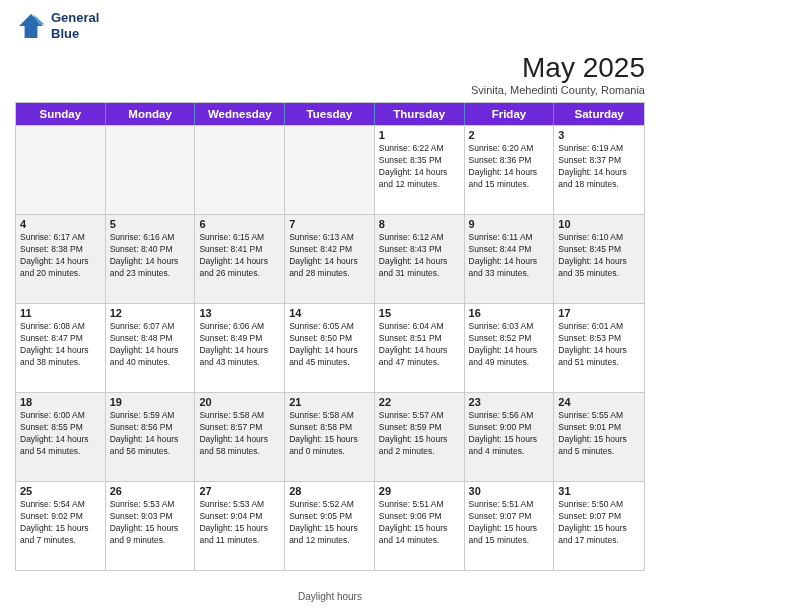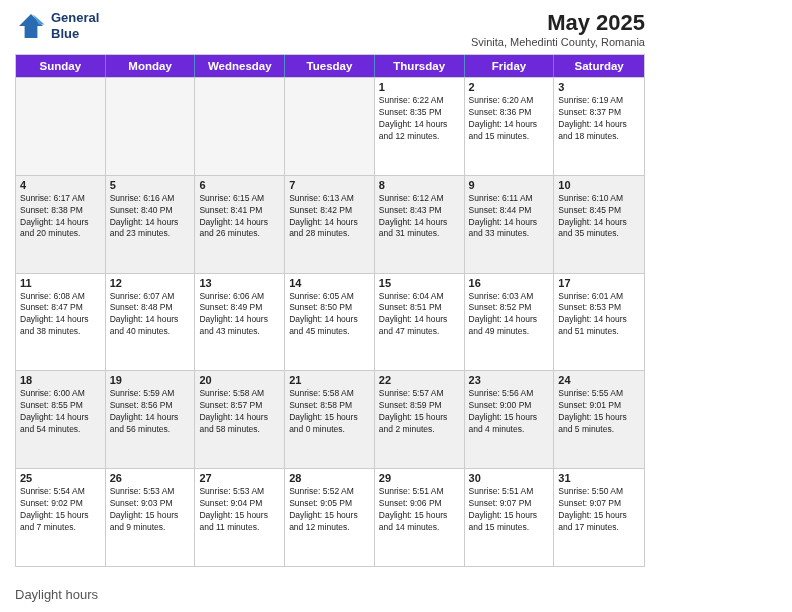--- a/index.html
+++ b/index.html
@@ -35,23 +35,24 @@
       line-height: 1.2;
     }
     .logo-icon {
       width: 32px;
       height: 32px;
     }
     .title-block {
       text-align: right;
     }
     .main-title {
-      font-size: 22px;
-      font-weight: bold;
+      font-size: 28px;
+      font-weight: normal;
       color: #222;
+      margin-top: 42px;
     }
     .subtitle {
       font-size: 11px;
       color: #444;
     }
     .calendar {
       flex: 1;
       display: flex;
       flex-direction: column;
       border: 1px solid #ccc;
@@ -99,22 +100,23 @@
       margin-bottom: 2px;
       display: block;
     }
     .cell-text {
       font-size: 8.5px;
       line-height: 1.4;
       color: #222;
     }
     .footer {
       margin-top: 20px;
-      font-size: 13px;
+      font-size: 10px;
       color: #555;
+      text-align: center;
     }
   </style>
 </head>
 <body>
 
 <div class="page">
   <div class="header">
     <div class="logo">
       <svg class="logo-icon" viewBox="0 0 40 40">
         <polygon points="20,5 35,20 28,20 28,35 12,35 12,20 5,20" fill="#2a6ab1"></polygon>

